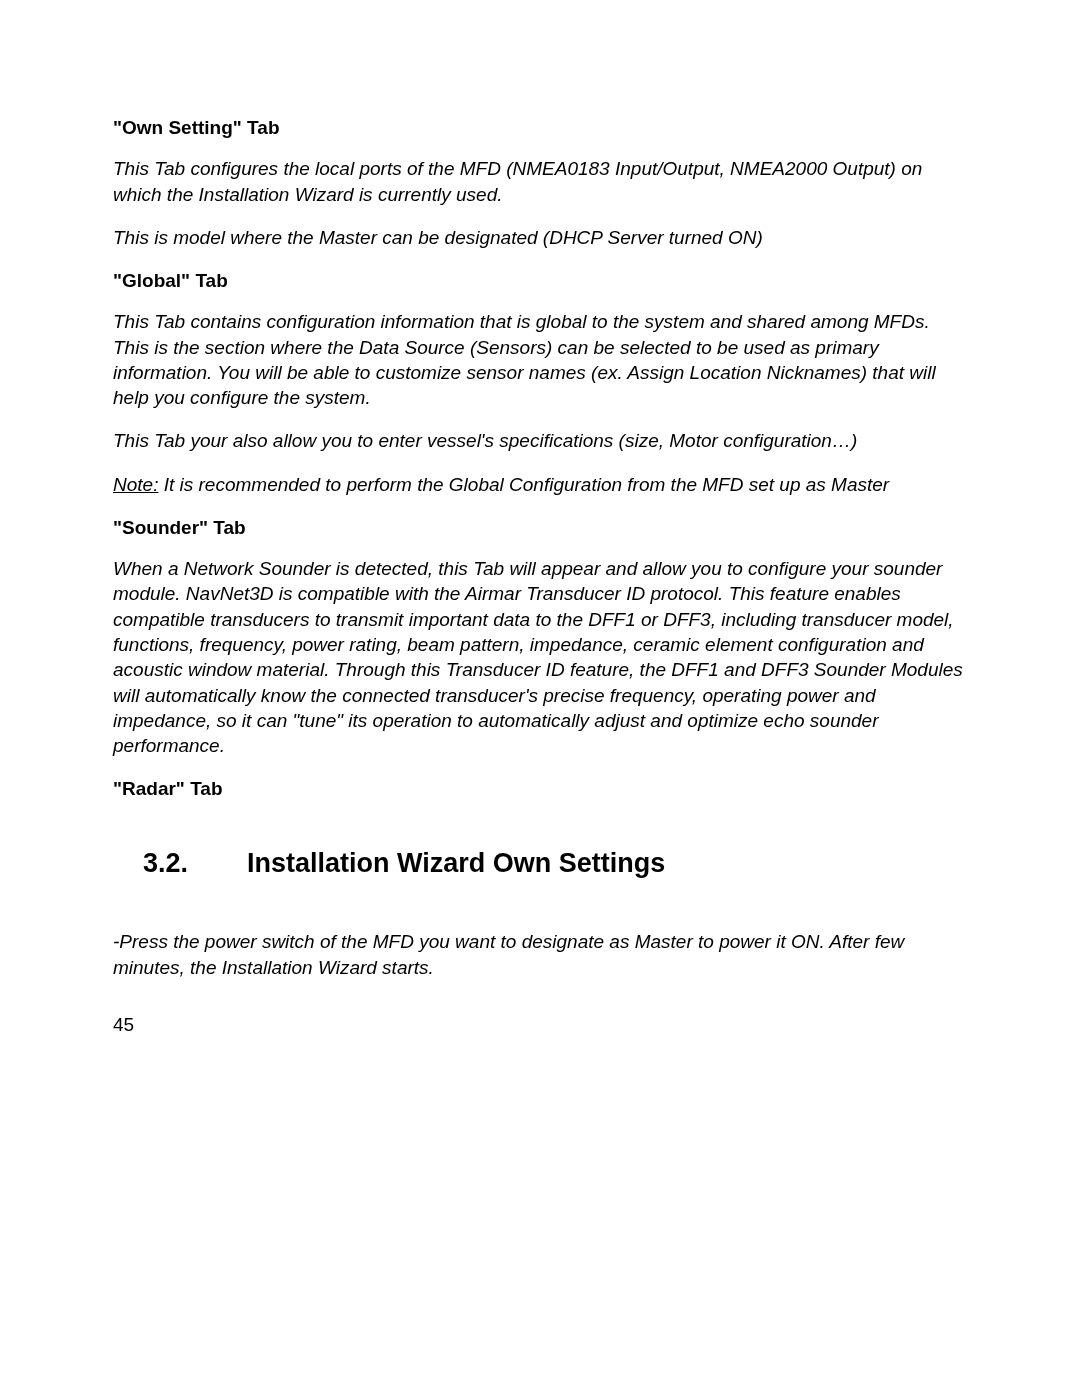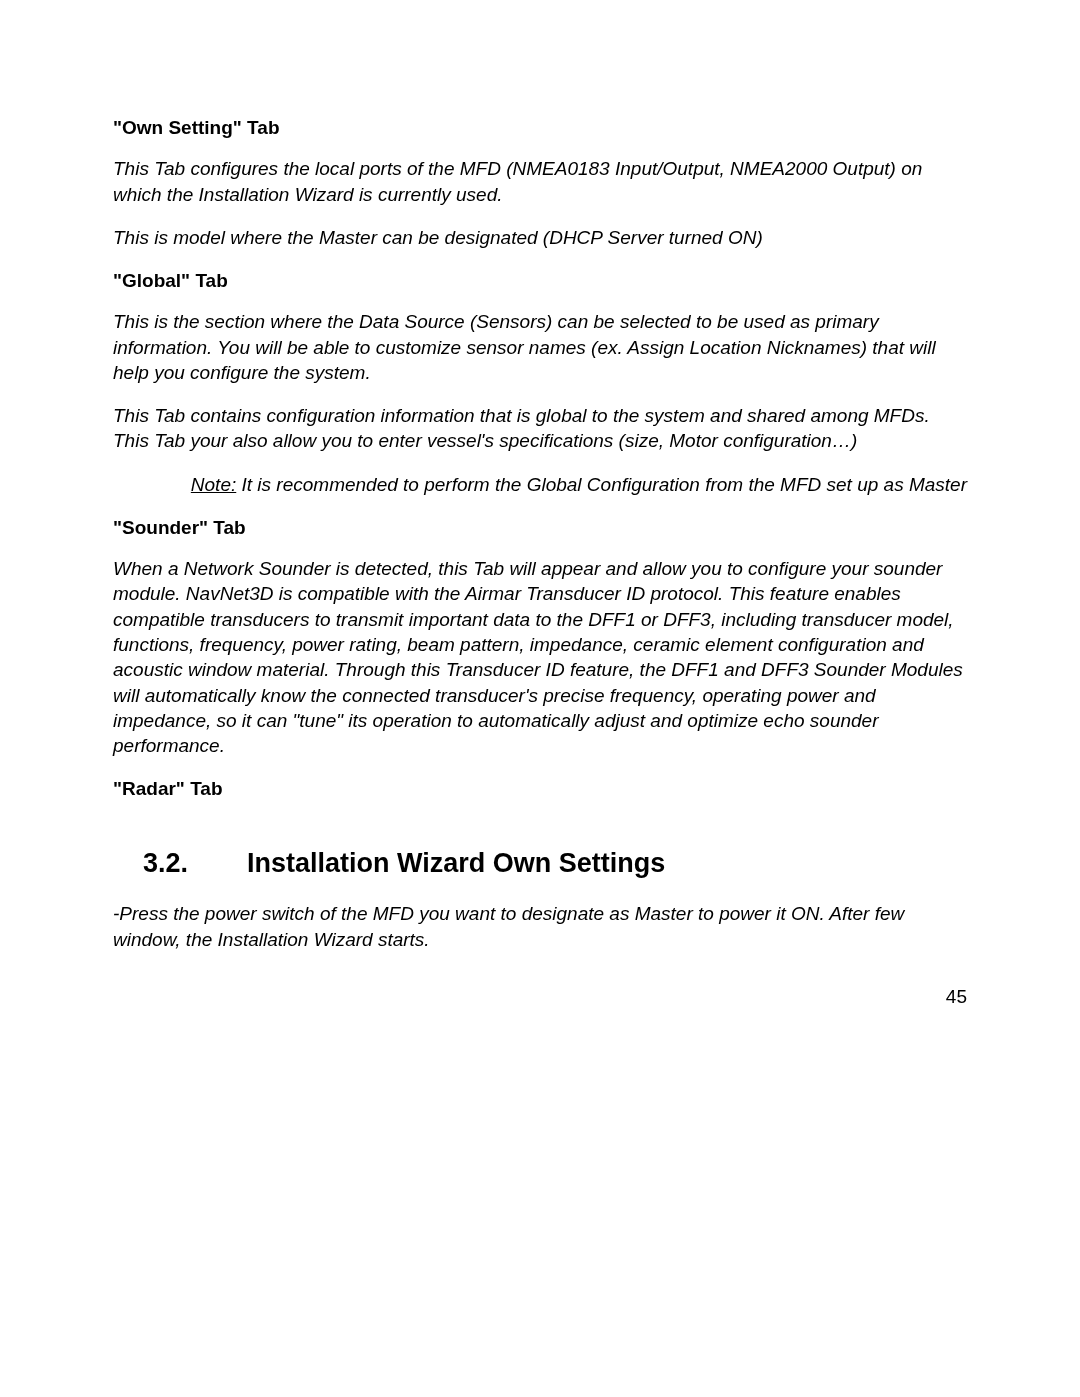--- a/index.html
+++ b/index.html
@@ -23,61 +23,60 @@
     }
     .para {
       margin-bottom: 18px;
       font-style: italic;
     }
     .para.tight {
       margin-bottom: 0;
     }
     .note {
       font-style: italic;
-      text-align: right;
     }
     .note .underline {
       text-decoration: underline;
     }
     .h2 {
       font-size: 27px;
       font-weight: bold;
       margin-top: 44px;
-      margin-bottom: 20px;
+      margin-bottom: 48px;
       padding-left: 30px;
     }
     .h2-num {
       display: inline-block;
       width: 104px;
     }
     .pagenum {
-      text-align: right;
+      text-align: left;
       margin-top: 32px;
     }
   </style>
 </head>
 <body>
 
 <div class="page">
 
   <div class="h4">"Own Setting" Tab</div>
   <div class="para">This Tab configures the local ports of the MFD (NMEA0183 Input/Output, NMEA2000 Output) on which the Installation Wizard is currently used.</div>
   <div class="para">This is model where the Master can be designated (DHCP Server turned ON)</div>
 
   <div class="h4">"Global" Tab</div>
+  <div class="para tight">This Tab contains configuration information that is global to the system and shared among MFDs.</div>
   <div class="para">This is the section where the Data Source (Sensors) can be selected to be used as primary information. You will be able to customize sensor names (ex. Assign Location Nicknames) that will help you configure the system.</div>
-  <div class="para tight">This Tab contains configuration information that is global to the system and shared among MFDs.</div>
   <div class="para">This Tab your also allow you to enter vessel's specifications (size, Motor configuration…)</div>
   <div class="para note"><span class="underline">Note:</span><span> It is recommended to perform the Global Configuration from the MFD set up as Master</span></div>
 
   <div class="h4">"Sounder" Tab</div>
   <div class="para">When a Network Sounder is detected, this Tab will appear and allow you to configure your sounder module. NavNet3D is compatible with the Airmar Transducer ID protocol. This feature enables compatible transducers to transmit important data to the DFF1 or DFF3, including transducer model, functions, frequency, power rating, beam pattern, impedance, ceramic element configuration and acoustic window material. Through this Transducer ID feature, the DFF1 and DFF3 Sounder Modules will automatically know the connected transducer's precise frequency, operating power and impedance, so it can "tune" its operation to automatically adjust and optimize echo sounder performance.</div>
 
   <div class="h4">"Radar" Tab</div>
 
   <div class="h2">
     <span class="h2-num">3.2.</span><span>Installation Wizard Own Settings</span>
   </div>
 
-  <div class="para tight">-Press the power switch of the MFD you want to designate as Master to power it ON. After few window, the Installation Wizard starts.</div>
+  <div class="para tight">-Press the power switch of the MFD you want to designate as Master to power it ON. After few minutes, the Installation Wizard starts.</div>
 
   <div class="pagenum">45</div>
 </div>
 
 </body></html>

